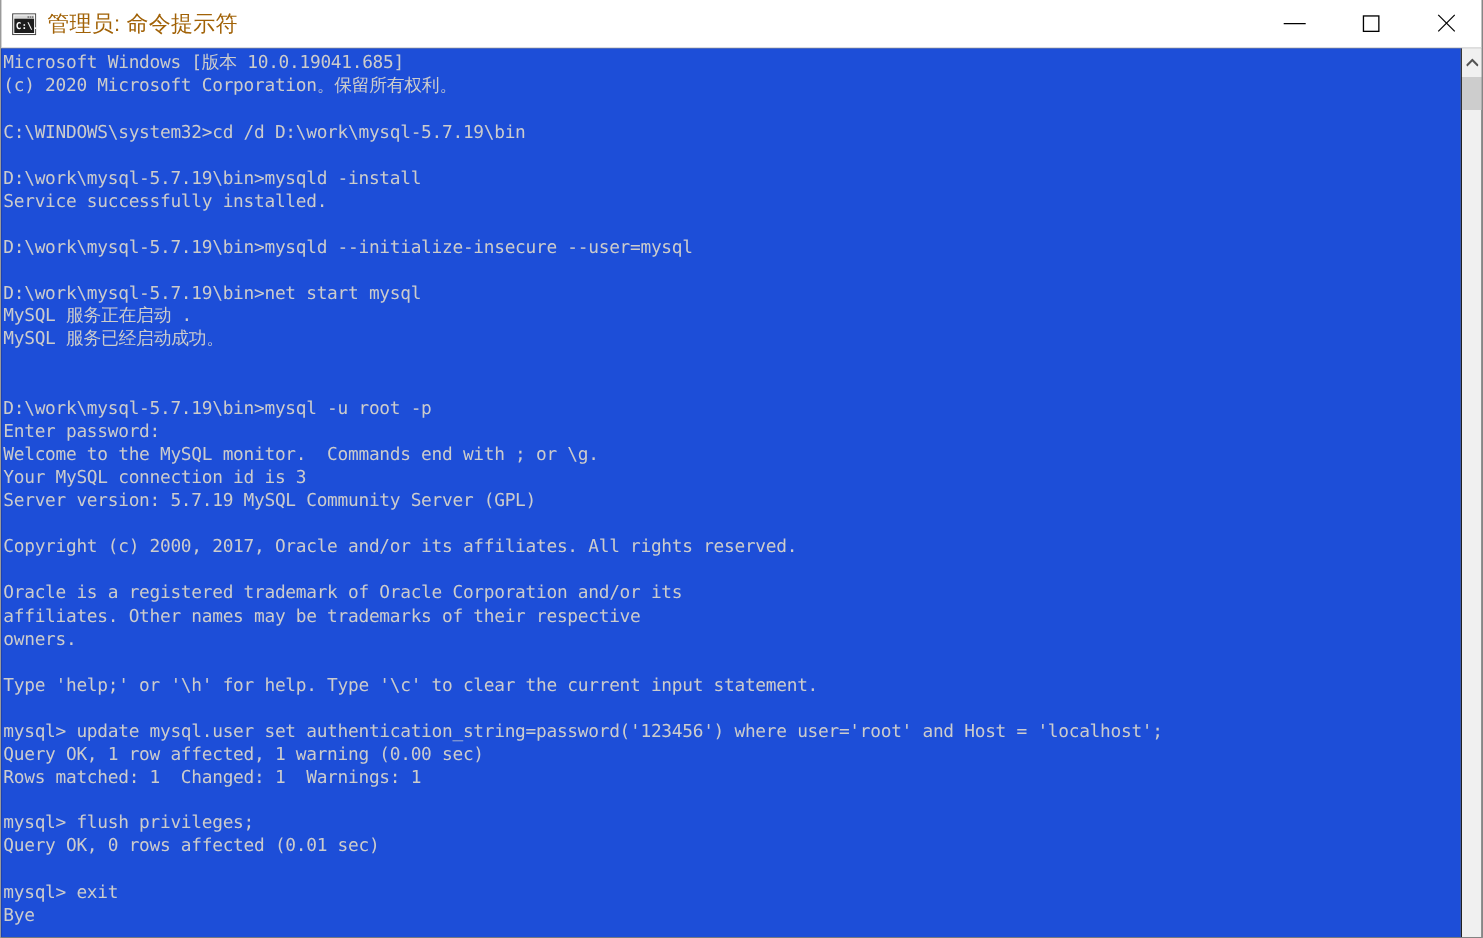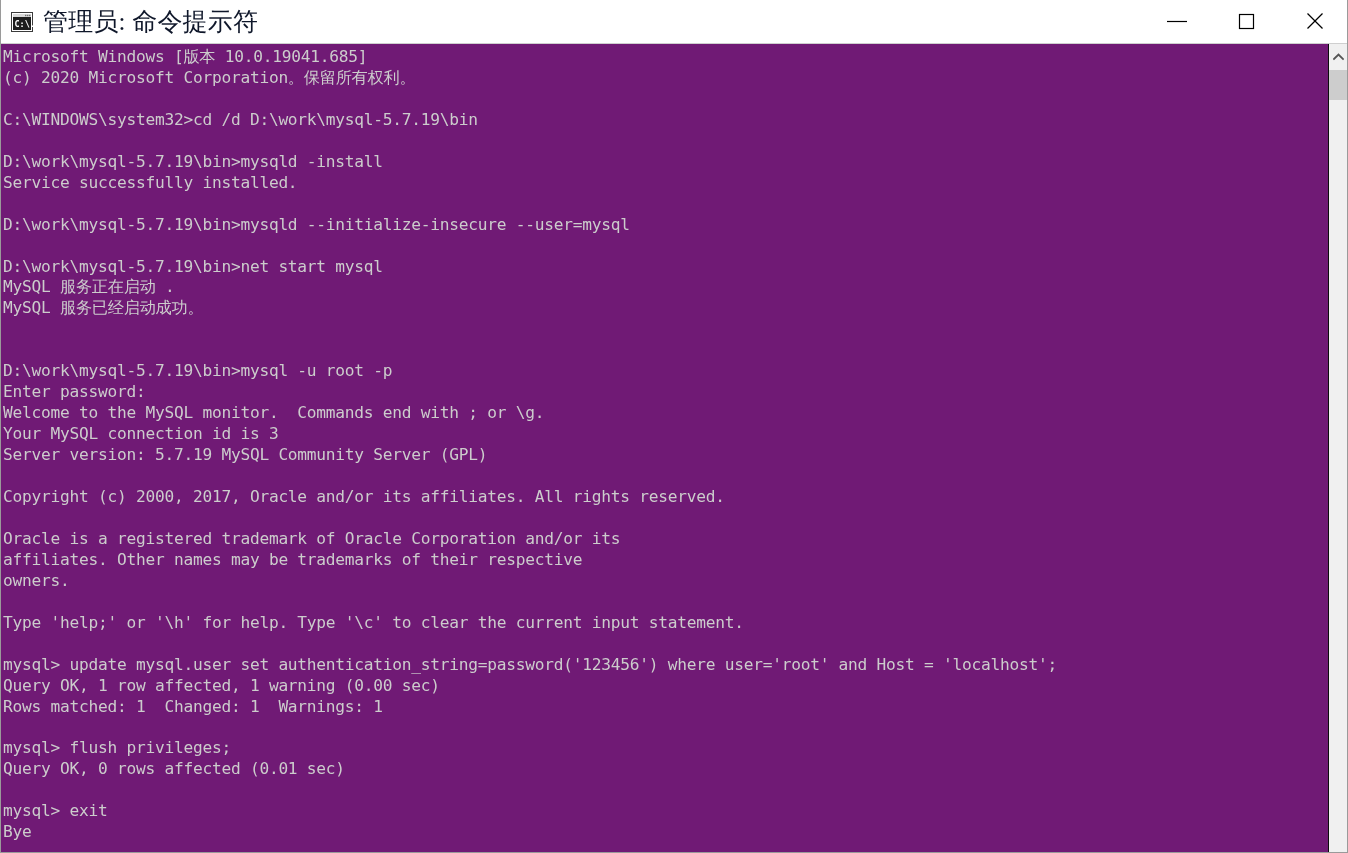--- a/index.html
+++ b/index.html
@@ -46,23 +46,23 @@
     flex: 1 1 auto;
     min-width: 0;
   }
   .app-icon {
     width: 22px;
     height: 20px;
     flex: 0 0 auto;
     margin-right: 10px;
   }
   .title-text {
-    font-family: Liberation Serif, serif;
-    font-size: 25px;
-    color: #0f172a;
+    font-family: Liberation Sans, sans-serif;
+    font-size: 20px;
+    color: #a16207;
     white-space: nowrap;
     letter-spacing: 0.2px;
   }
   .win-buttons {
     display: flex;
     flex: 0 0 auto;
     height: 44px;
   }
   .win-btn {
     width: 69px;
@@ -76,21 +76,21 @@
   }
   .win-btn svg { display: block; }
 
   
   .console {
     position: absolute;
     top: 44px;
     left: 0;
     width: 1329px;
     height: 808px;
-    background: #701a75;
+    background: #1d4ed8;
     overflow: hidden;
     box-sizing: border-box;
   }
   .console-text {
     margin: 0;
     padding: 3px 0 0 2px;
     font-family: "DejaVu Sans Mono", "Liberation Mono", monospace;
     font-size: 16.2px;
     line-height: 20.95px;
     color: #cccccc;

